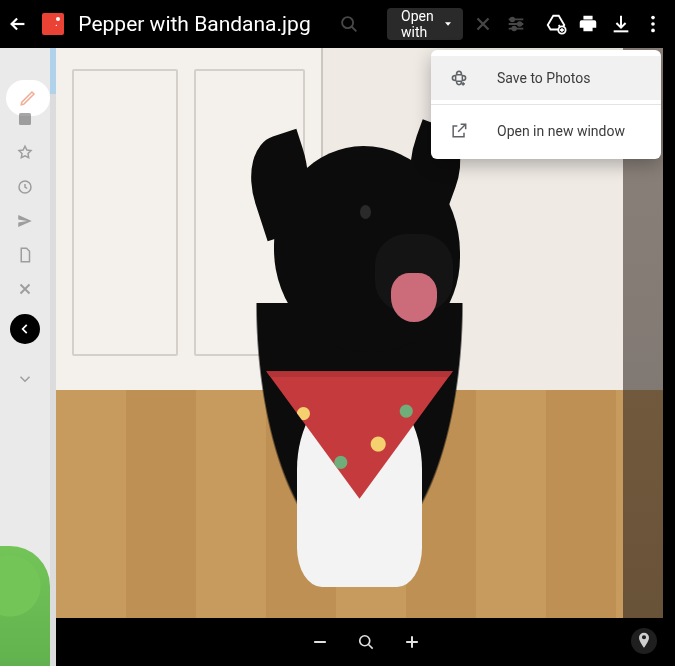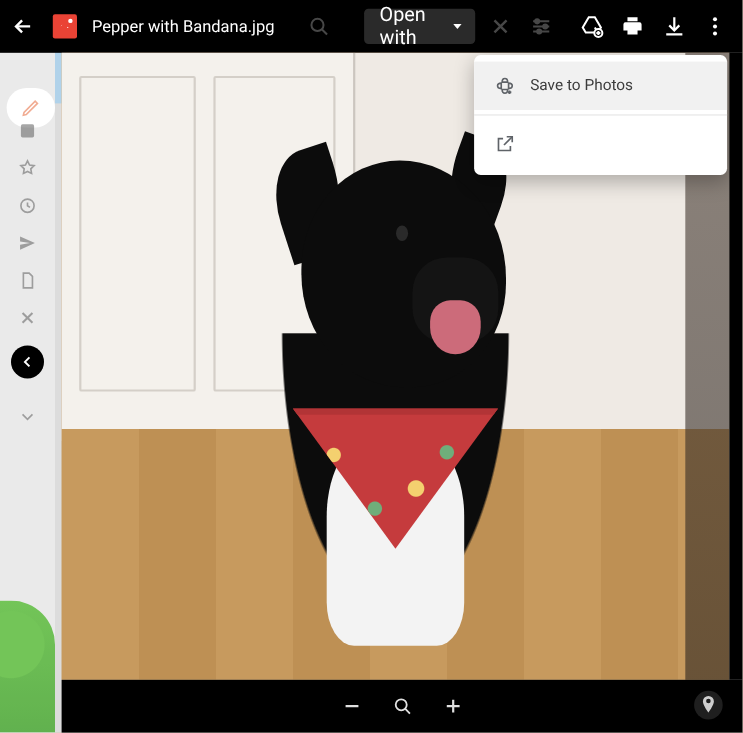--- a/index.html
+++ b/index.html
@@ -51,25 +51,25 @@
   }
   .file-icon::before{
     content:""; position:absolute; inset:6px 4px 4px 4px;
     background: linear-gradient(135deg,#fff 0 6px, transparent 6px),
                 radial-gradient(circle at 70% 30%, #fff 0 3px, transparent 3px);
     clip-path: polygon(0 100%, 35% 30%, 58% 70%, 72% 45%, 100% 100%);
   }
   .file-icon::after{
     content:""; position:absolute; right:4px; top:4px; width:4px; height:4px; border-radius:50%; background:#fff;
   }
-  .filename { font-size:15px; white-space:nowrap; margin-left:6px; }
+  .filename { font-size:21px; white-space:nowrap; margin-left:6px; }
   .open-with {
     margin-left: 18px;
     background:#2a2a2a; color:#fff; border-radius:4px; height:32px;
-    display:flex; align-items:center; gap:6px; padding:0 12px 0 14px; font-size:18px; cursor:pointer;
+    display:flex; align-items:center; gap:6px; padding:0 12px 0 14px; font-size:14px; cursor:pointer;
   }
   .open-with svg{width:10px;height:10px;}
   .tb-sep { flex:1; }
   .tb-ghost { opacity:.28; pointer-events:none; }
 
   
   .zoom-bar{
     position:absolute; left:56px; right:0; bottom:0; height:48px; background:#000;
     display:flex; align-items:center; justify-content:center; gap:12px; color:#fff;
   }
@@ -135,21 +135,21 @@
     border-top:6px solid #b23436;
   }
 
   
   .menu{
     position:absolute; top:50px; right:14px; width:230px;
     background:#fff; border-radius:6px; box-shadow:0 6px 18px rgba(0,0,0,.28);
     padding:6px 0; color:#3c3c3c;
   }
   .menu .item{
-    display:flex; align-items:center; gap:13px; padding:12px 18px; font-size:14px; cursor:pointer;
+    display:flex; align-items:center; gap:28px; padding:12px 18px; font-size:14px; cursor:pointer;
   }
   .menu .item.hover{ background:#f1f1f1; }
   .menu .item svg{width:20px;height:20px;color:#5f6368;flex-shrink:0;}
   .menu hr{border:none;border-top:1px solid #e4e4e4;margin:4px 0;}
 
   
   .peek{position:absolute; right:12px; top:48px; width:40px; bottom:48px;
         background:linear-gradient(#4a3d34,#2a231e); opacity:.6;}
 </style>
 </head>
@@ -294,20 +294,21 @@
     </svg>
     <span>Save to Photos</span>
   </div>
   <hr>
   <div class="item">
     <svg viewBox="0 0 24 24" fill="none" stroke="currentColor" stroke-width="1.8">
       <path d="M14 4h6v6"></path>
         <path d="M20 4l-9 9"></path>
         <path d="M18 14v5H5V6h5"></path>
     </svg>
+    <span>Open in new window</span>
   </div>
 </div>
 
 <div class="zoom-bar">
   <div class="zbtn">
     <svg viewBox="0 0 24 24" fill="none" stroke="currentColor" stroke-width="2.4">
         <path d="M5 12h14"></path>
       </svg>
   </div>
   <div class="zbtn">

